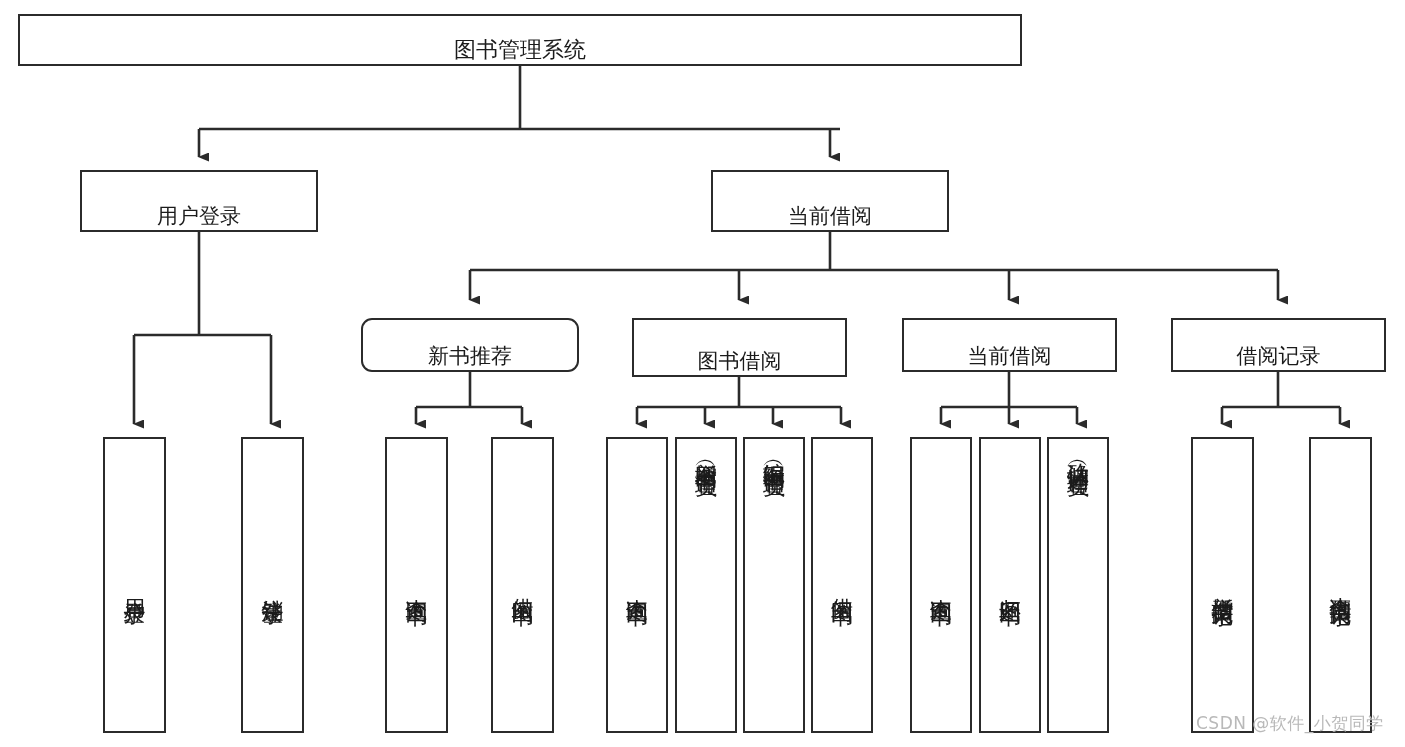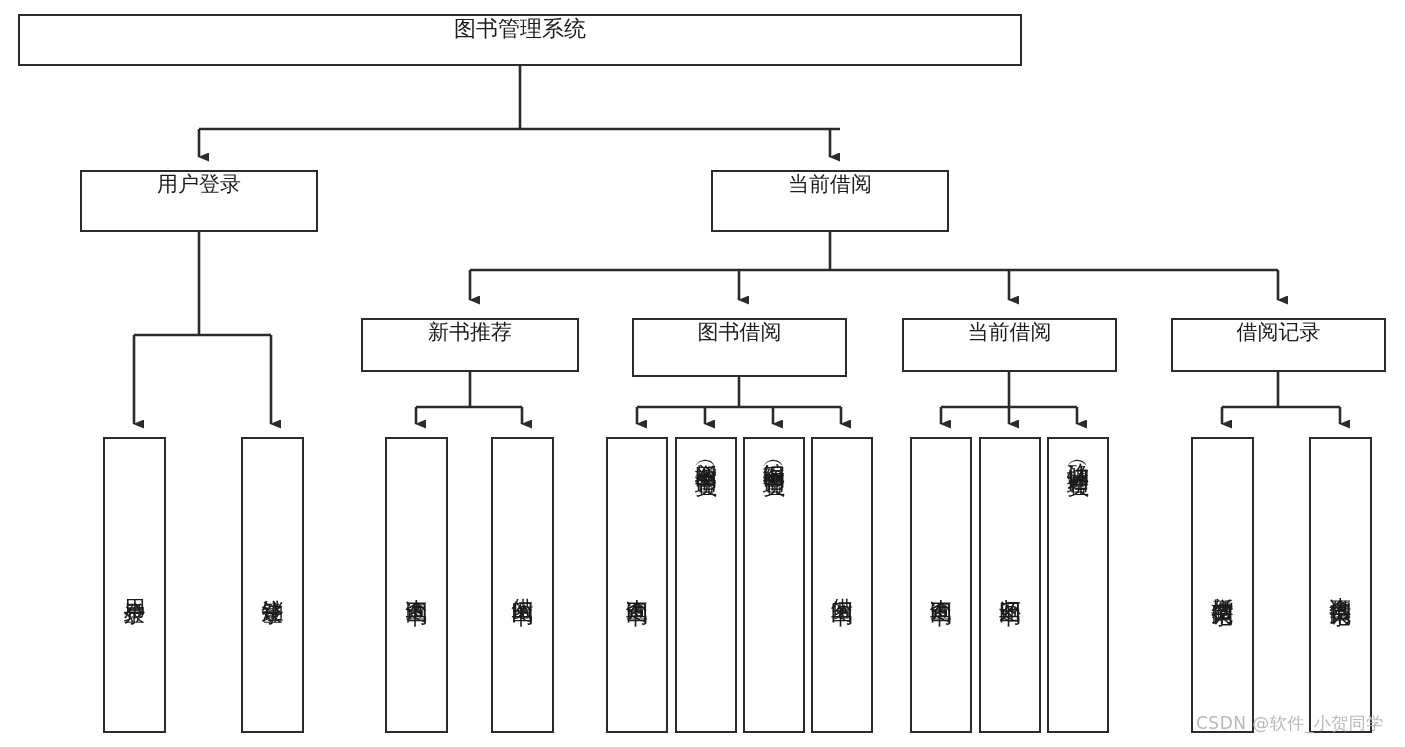--- a/index.html
+++ b/index.html
@@ -26,21 +26,21 @@
     top: 0;
     width: 1405px;
     height: 747px;
   }
   .node {
     position: absolute;
     box-sizing: border-box;
     background: #ffffff;
     border: 2.5px solid #2b2b2b;
     display: flex;
-    align-items: flex-start;
+    align-items: flex-end;
     justify-content: center;
     overflow: hidden;
   }
   .node .label {
     color: #1b1b1b;
     line-height: 1.22;
     text-align: center;
     white-space: pre;
   }
   .node.horizontal .label {
@@ -135,21 +135,21 @@
     <span class="label">图书管理系统</span>
   </div>
 
   <div class="node horizontal" style="left:80px; top:170px; width:238px; height:62px;">
     <span class="label">用户登录</span>
   </div>
   <div class="node horizontal" style="left:711px; top:170px; width:238px; height:62px;">
     <span class="label">当前借阅</span>
   </div>
 
-  <div class="node horizontal" style="left:361px; top:318px; width:218px; height:54px;">
+  <div class="node horizontal" style="left:361px; top:318px; width:218px; height:54px;border-radius:11px;">
     <span class="label">新书推荐</span>
   </div>
   <div class="node horizontal" style="left:632px; top:318px; width:215px; height:59px;">
     <span class="label">图书借阅</span>
   </div>
   <div class="node horizontal" style="left:902px; top:318px; width:215px; height:54px;">
     <span class="label">当前借阅</span>
   </div>
   <div class="node horizontal" style="left:1171px; top:318px; width:215px; height:54px;">
     <span class="label">借阅记录</span>

